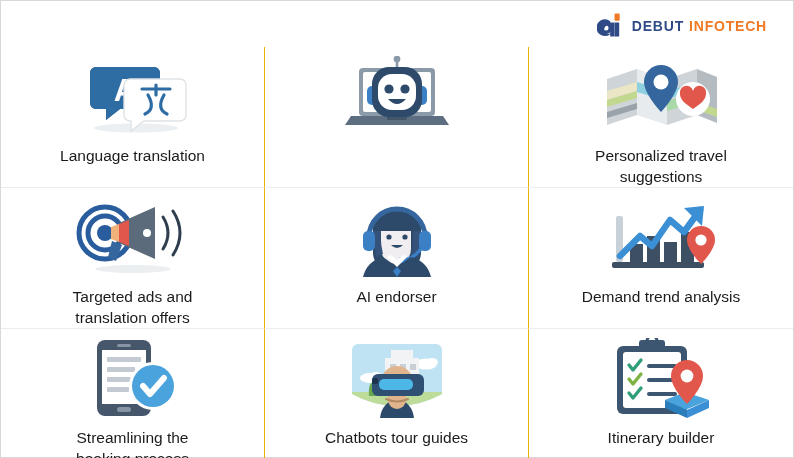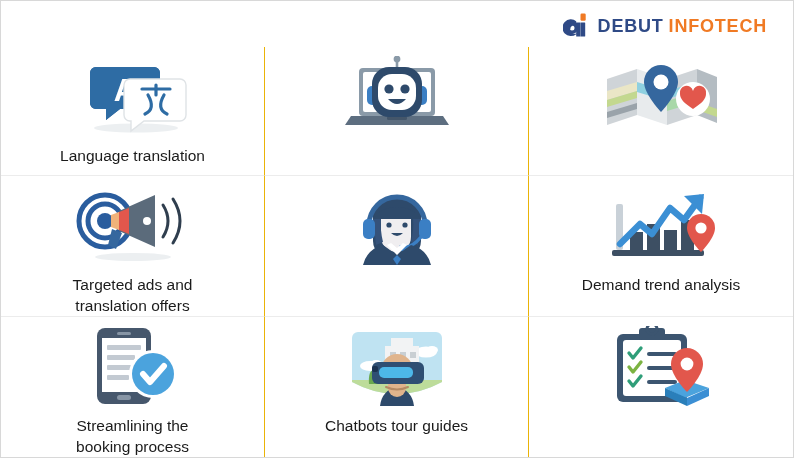--- a/index.html
+++ b/index.html
@@ -37,21 +37,21 @@
     align-items: center;
     gap: 8px;
   }
   .logo-mark {
     width: 27px;
     height: 27px;
     position: relative;
     flex: 0 0 auto;
   }
   .logo-text {
-    font-size: 18px;
+    font-size: 14px;
     font-weight: bold;
     letter-spacing: 0.8px;
     line-height: 1;
     white-space: nowrap;
   }
   .logo-debut { color: #2f4a86; }
   .logo-infotech { color: #f07a24; margin-left: 5px; }
 
   
   .grid {
@@ -185,20 +185,22 @@
           <path d="M8 55 L38 46 L38 52 L8 61 Z" fill="#9aa3aa"></path>
           <path d="M98 45 L118 52 L118 60 L98 53 Z" fill="#c3d88f"></path>
 
           <path d="M62 8 a17 17 0 0 1 17 17 c0 12 -17 30 -17 30 s-17 -18 -17 -30 a17 17 0 0 1 17 -17 z" fill="#35679e"></path>
           <circle cx="62" cy="25" r="7.5" fill="#ffffff"></circle>
 
           <circle cx="94" cy="42" r="17" fill="#ffffff"></circle>
           <path d="M94 52 c-9 -6 -13 -10 -13 -15 a6.5 6.5 0 0 1 13 -3 a6.5 6.5 0 0 1 13 3 c0 5 -4 9 -13 15 z" fill="#e2574c"></path>
         </svg>
       </div>
+      <div class="cell-label">Personalized travel
+suggestions</div>
     </div>
 
     <div class="cell">
       <div class="icon-wrap">
         <svg width="124" height="76" viewBox="0 0 124 76">
           <ellipse cx="62" cy="70" rx="38" ry="4" fill="#eceff1"></ellipse>
 
           <circle cx="34" cy="34" r="26" fill="none" stroke="#2a5d9e" stroke-width="5"></circle>
           <circle cx="34" cy="34" r="17" fill="none" stroke="#2a5d9e" stroke-width="5"></circle>
           <circle cx="34" cy="34" r="8" fill="#2a5d9e"></circle>
@@ -242,20 +244,21 @@
           <rect x="76" y="34" width="12" height="20" rx="5" fill="#3b7fc4"></rect>
 
           <path d="M78 52 q-8 10 -18 11" fill="none" stroke="#3b7fc4" stroke-width="3.4" stroke-linecap="round"></path>
           <circle cx="59" cy="63" r="3.2" fill="#3b7fc4"></circle>
 
           <path d="M20 80 q4 -16 20 -20 l14 10 l14 -10 q16 4 20 20 z" fill="#2e4a6b"></path>
           <path d="M44 60 l10 10 l10 -10 l-4 -2 l-6 5 l-6 -5 z" fill="#ffffff"></path>
           <path d="M54 70 l4 4 l-4 6 l-4 -6 z" fill="#3b7fc4"></path>
         </svg>
       </div>
+      <div class="cell-label">AI endorser</div>
     </div>
 
     <div class="cell">
       <div class="icon-wrap">
         <svg width="122" height="78" viewBox="0 0 122 78">
 
           <rect x="16" y="18" width="7" height="46" rx="2" fill="#c9d1d8"></rect>
 
           <rect x="30" y="46" width="13" height="18" fill="#3d4f63"></rect>
           <rect x="47" y="38" width="13" height="26" fill="#3d4f63"></rect>
@@ -368,16 +371,17 @@
           <path d="M26 55 l4 5 l8 -10" fill="none" stroke="#2f9e79" stroke-width="3.4" stroke-linecap="round" stroke-linejoin="round"></path>
 
           <path d="M62 62 l20 -8 l24 8 l-24 10 z" fill="#4ba3dd"></path>
           <path d="M62 62 v8 l22 10 v-8 z" fill="#2a7fba"></path>
           <path d="M106 62 v8 l-22 10 v-8 z" fill="#3b8fd4"></path>
 
           <path d="M84 22 a16 16 0 0 1 16 16 c0 12 -16 28 -16 28 s-16 -16 -16 -28 a16 16 0 0 1 16 -16 z" fill="#e2574c"></path>
           <circle cx="84" cy="38" r="6.4" fill="#ffffff"></circle>
         </svg>
       </div>
+      <div class="cell-label">Itinerary builder</div>
     </div>
 
   </div>
 </div>
 
 </body></html>

